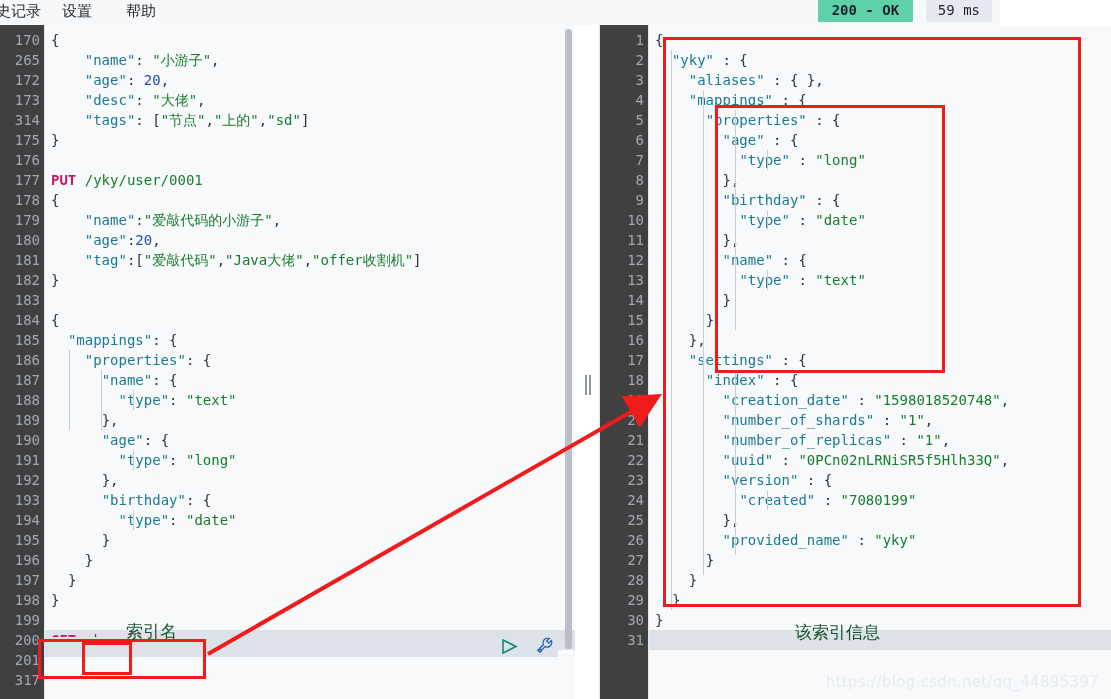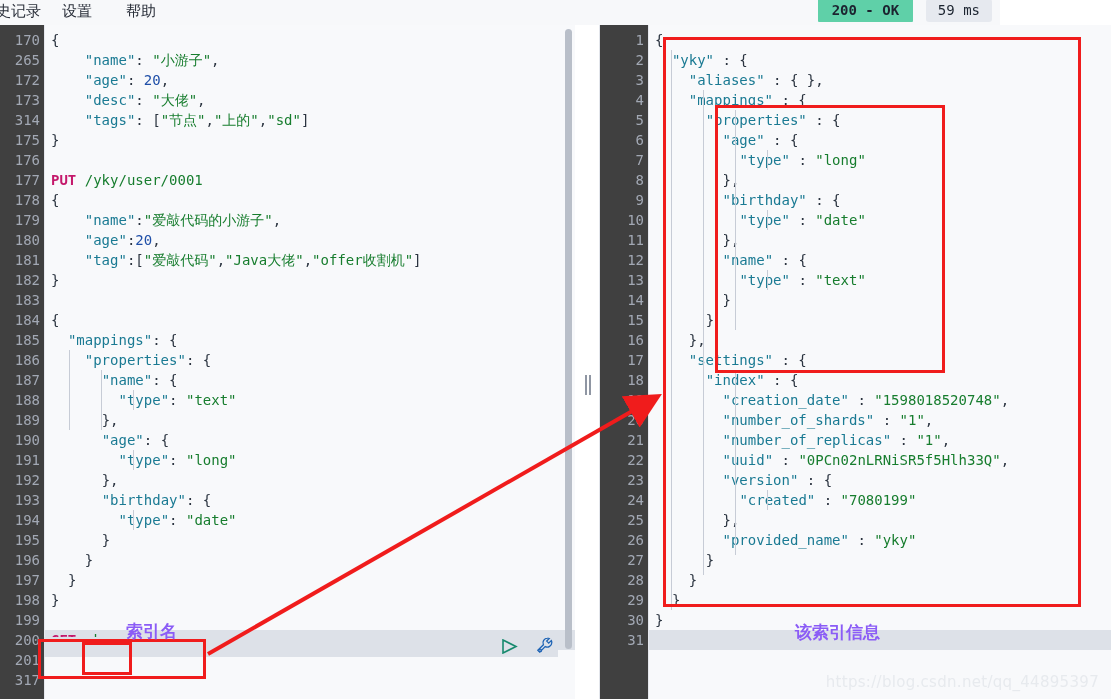--- a/index.html
+++ b/index.html
@@ -104,21 +104,21 @@
   #icon-wrench{display:inline-block;}
 
   
   .annot-box{position:absolute;border:3px solid #f01c1c;box-sizing:border-box;pointer-events:none;}
   #box-get{left:38px;top:639px;width:168px;height:40px;}
   #box-yky{left:82px;top:642px;width:50px;height:33px;}
   #box-right-outer{left:663px;top:37px;width:418px;height:570px;}
   #box-right-inner{left:715px;top:105px;width:230px;height:268px;}
 
   .annot-text{
-    position:absolute;color:#8b5cf6;font-weight:bold;
+    position:absolute;color:#14532d;font-weight:normal;
     font-family:"DejaVu Sans","Liberation Sans",sans-serif;
     font-size:17px;white-space:nowrap;
   }
   #label-index-name{left:126px;top:620px;}
   #label-index-info{left:795px;top:621px;}
 
   #arrow-svg{position:absolute;left:0;top:0;width:1111px;height:699px;pointer-events:none;}
 
   #watermark{
     position:absolute;right:12px;bottom:8px;

